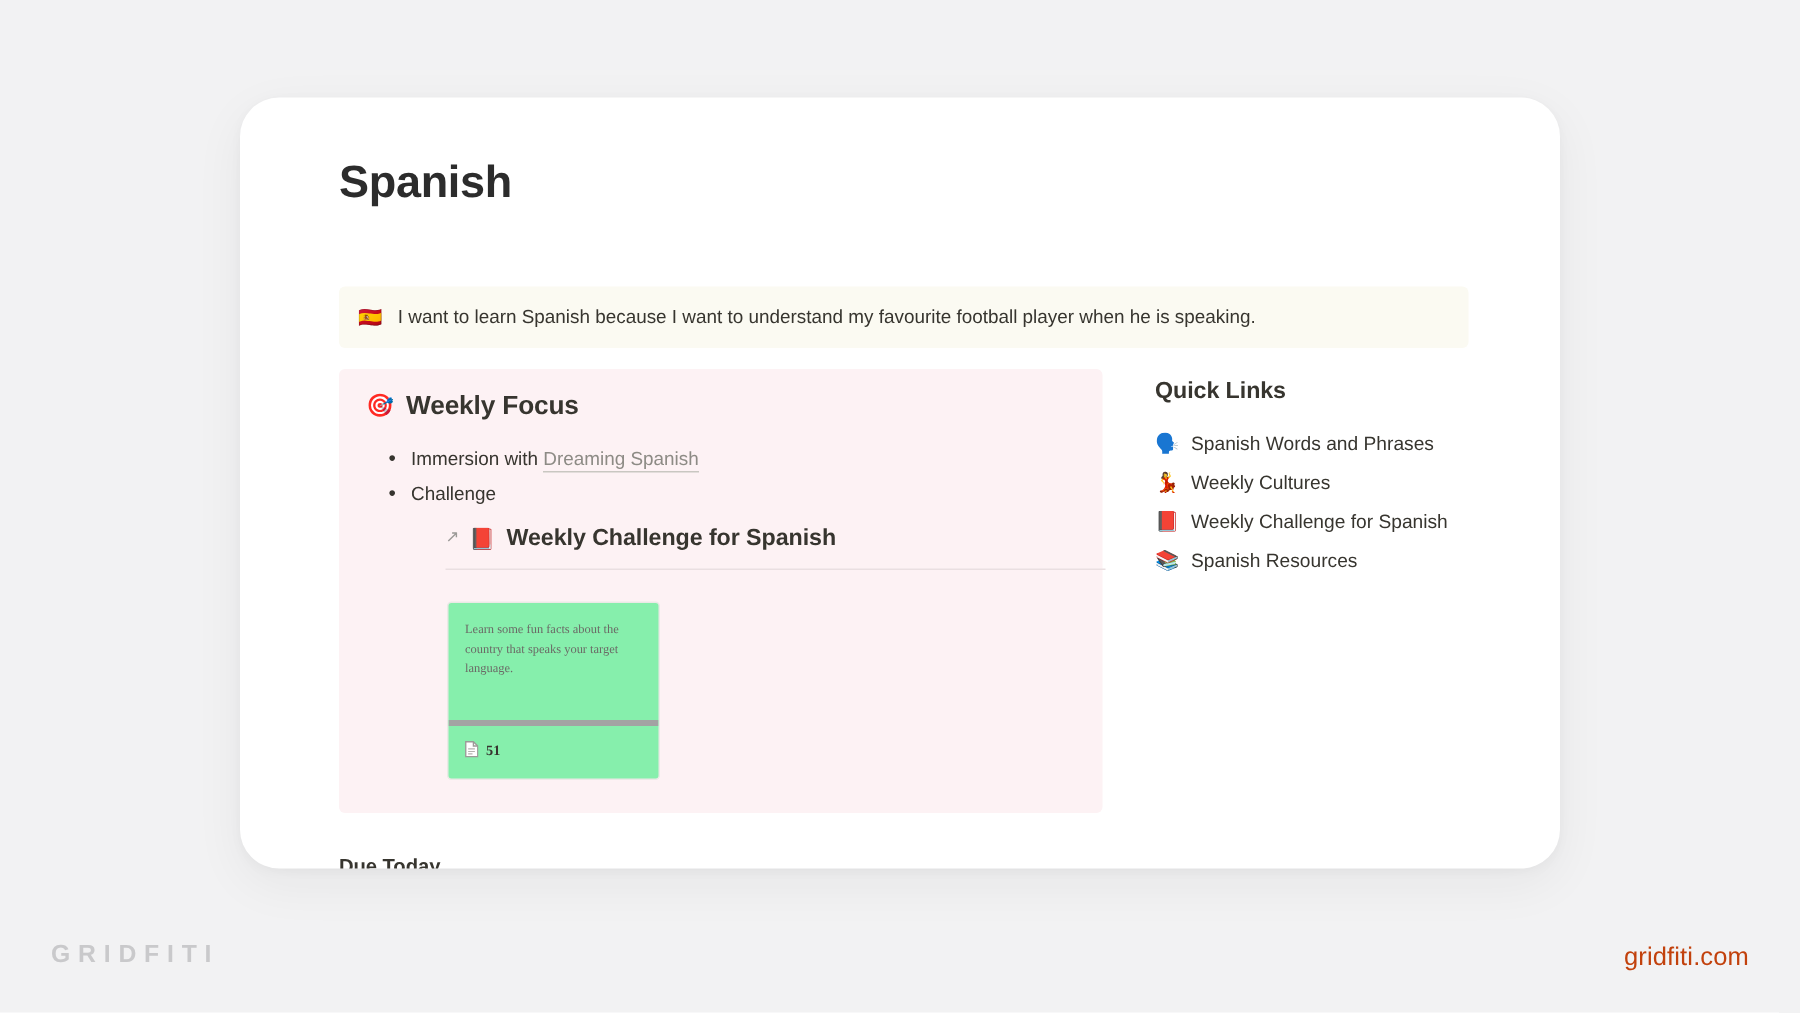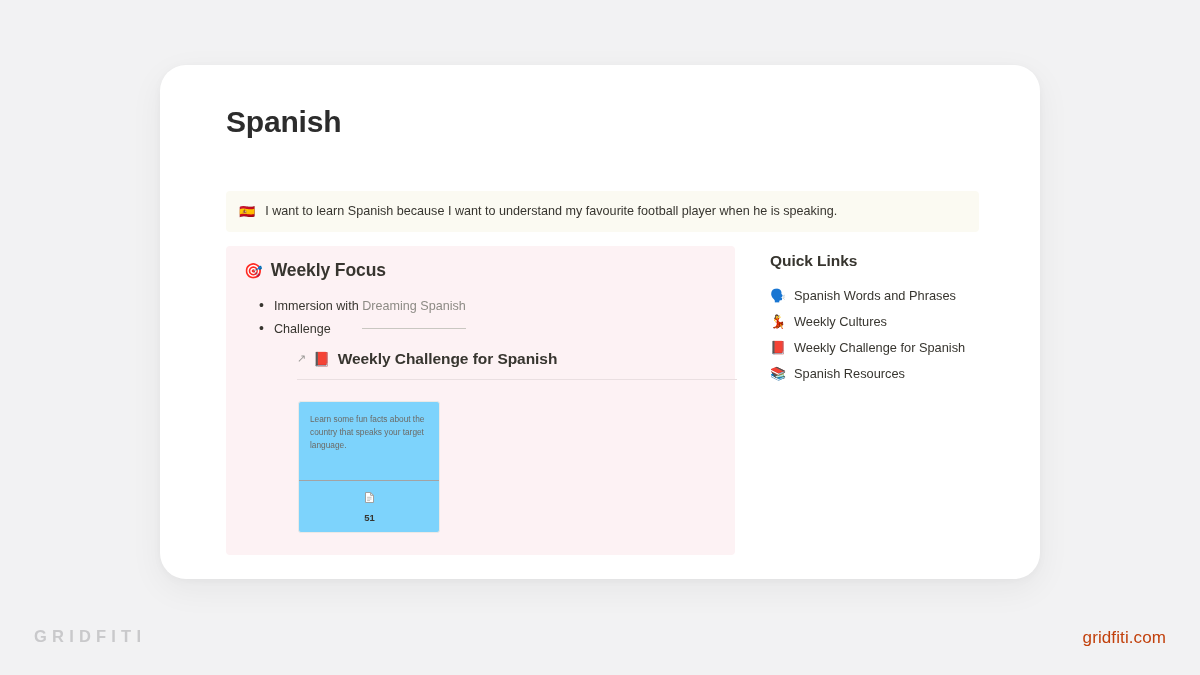--- a/index.html
+++ b/index.html
@@ -124,21 +124,21 @@
     content: "•";
     position: absolute;
     left: -15px;
     top: -1px;
     font-size: 14px;
     color: #37352f;
   }
   .link-underline {
     color: #8d8b85;
     border-bottom: 1px solid #c9c7c1;
-    padding-bottom: 15px;
+    padding-bottom: 1px;
   }
 
   .page-link-row {
     margin-top: 12px;
     margin-left: 53px;
     display: flex;
     align-items: center;
     gap: 7px;
     padding-bottom: 11px;
     border-bottom: 1px solid #eadfe1;
@@ -156,41 +156,41 @@
     font-weight: 600;
     color: #37352f;
     letter-spacing: -0.05px;
   }
 
   
   .preview-card {
     margin-top: 21px;
     margin-left: 54px;
     width: 142px;
-    background: #7dd3fc;
+    background: #86efac;
     border: 1px solid #ebe9e6;
     border-radius: 3px;
     overflow: hidden;
+    font-family: Liberation Serif, serif;
   }
   .preview-body {
     padding: 11px 10px 28px 11px;
     min-height: 69px;
   }
   .preview-text {
     font-size: 8.3px;
     line-height: 13px;
     color: #6b6a66;
   }
   .preview-foot {
-    border-top: 1px solid #a3a3a3;
+    border-top: 4px solid #a3a3a3;
     display: flex;
     align-items: center;
     gap: 5px;
     padding: 8px 10px 9px 11px;
-    flex-direction: column;
   }
   .doc-icon { display: block; }
   .preview-count {
     font-size: 9.5px;
     font-weight: 700;
     color: #37352f;
   }
 
   
   .quick-title {

